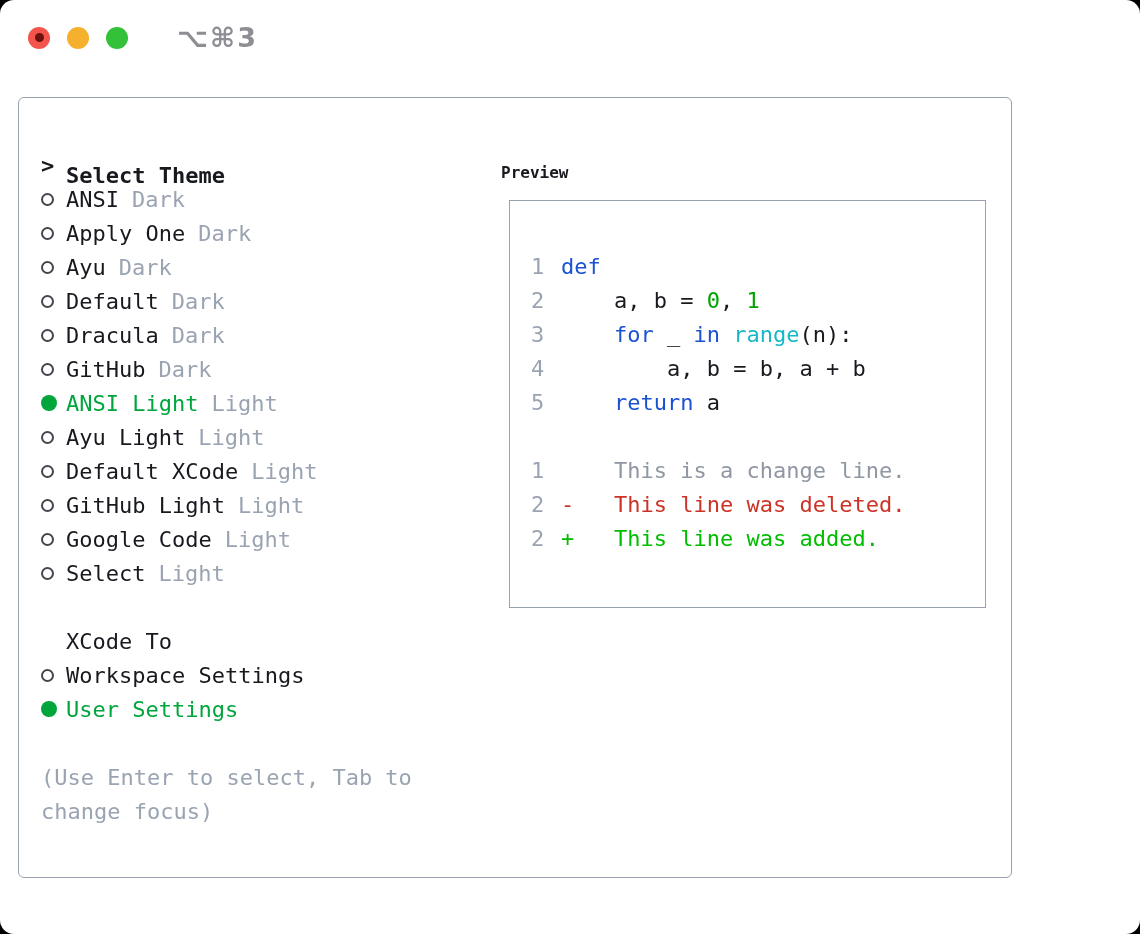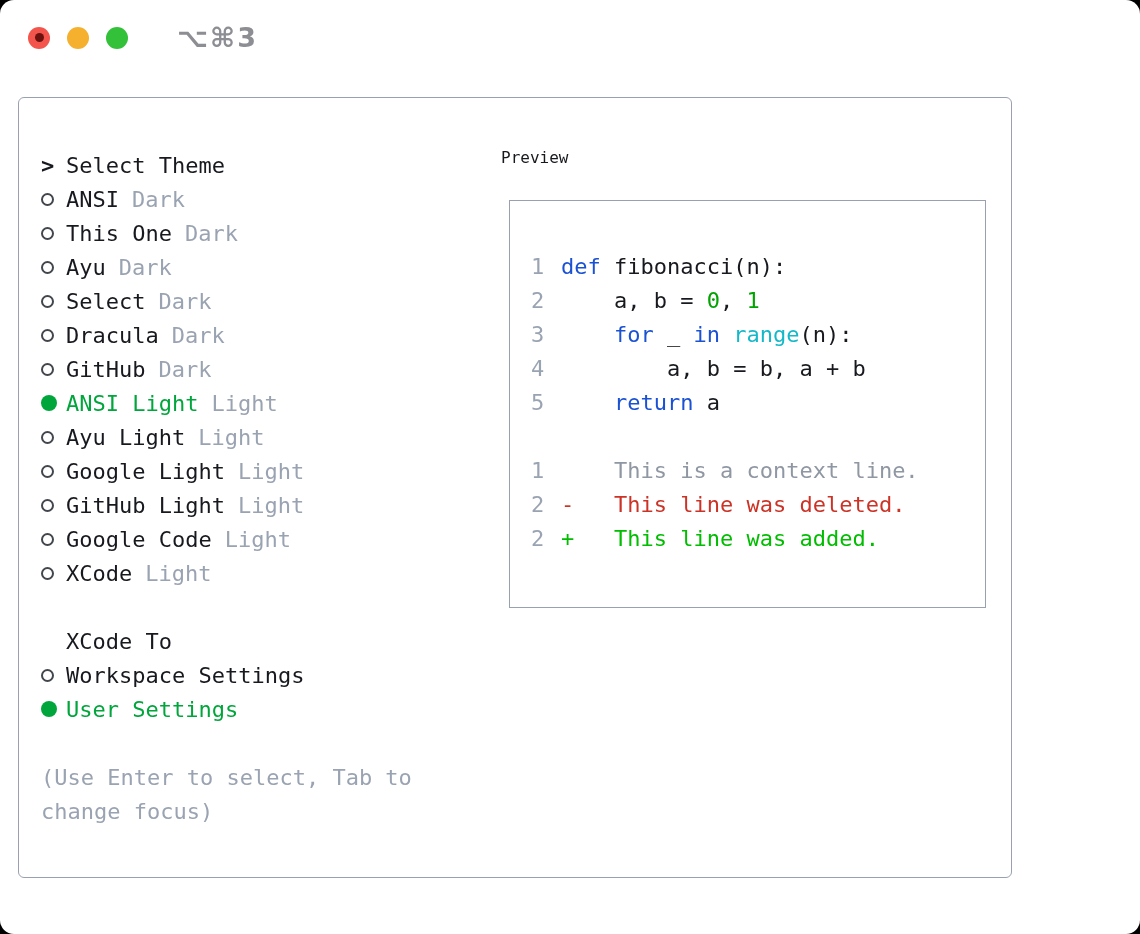--- a/index.html
+++ b/index.html
@@ -53,39 +53,39 @@
     border-radius: 6px;
     padding: 50px 0 0 22px;
     display: flex;
   }
   .left-col { width: 440px; flex: none; }
   .right-col { flex: none; margin-left: 14px; }
 
   .row { height: 34px; display: flex; align-items: center; font-size: 22px; }
   .marker-col { width: 25px; flex: none; display: flex; align-items: center; }
   .gt { font-weight: bold; color: var(--text); }
-  .h-label { font-weight: normal; color: var(--text); white-space: pre; }
+  .h-label { font-weight: bold; color: var(--text); white-space: pre; margin-top: 20px; }
   .radio-off {
     width: 13px; height: 13px; border-radius: 50%;
     border: 2px solid #42464d; background: transparent;
   }
   .radio-on {
     width: 16px; height: 16px; border-radius: 50%;
     background: var(--accent);
   }
   .item-name { white-space: pre; color: var(--text); }
   .item-name.selected { color: var(--accent); }
   .badge { white-space: pre; color: var(--muted); margin-left: 13px; }
   .apply-section { margin-top: 34px; }
   .apply-heading { padding-left: 25px; }
   .hint { margin-top: 34px; color: var(--muted); }
   .hint .row { white-space: pre; text-align: center; }
 
   
-  .preview-heading-row { height: 34px; display: flex; align-items: flex-start; padding-left: 6px; }
+  .preview-heading-row { height: 34px; display: flex; align-items: flex-end; padding-left: 6px; }
   .preview-box {
     margin-top: 18px; margin-left: 14px;
     width: 477px; height: 408px;
     border: 1.5px solid var(--border);
     padding: 48px 0 0 21px;
   }
   .code-row { height: 34px; display: flex; align-items: center; font-size: 22px; }
   .ln { width: 16px; flex: none; margin-right: 14px; color: var(--muted); }
   .seg { white-space: pre; }
   .seg-text    { color: var(--text); }
@@ -125,91 +125,91 @@
             <span class="marker-col">
               <span class="radio-off"></span>
             </span>
             <span class="item-name">ANSI</span>
             <span class="badge">Dark</span>
           </div>
           <div class="row">
             <span class="marker-col">
               <span class="radio-off"></span>
             </span>
-            <span class="item-name">This One</span>
+            <span class="item-name">Apply One</span>
             <span class="badge">Dark</span>
           </div>
           <div class="row">
             <span class="marker-col">
               <span class="radio-off"></span>
             </span>
             <span class="item-name">Ayu</span>
             <span class="badge">Dark</span>
           </div>
           <div class="row">
             <span class="marker-col">
               <span class="radio-off"></span>
             </span>
+            <span class="item-name">Default</span>
+            <span class="badge">Dark</span>
+          </div>
+          <div class="row">
+            <span class="marker-col">
+              <span class="radio-off"></span>
+            </span>
+            <span class="item-name">Dracula</span>
+            <span class="badge">Dark</span>
+          </div>
+          <div class="row">
+            <span class="marker-col">
+              <span class="radio-off"></span>
+            </span>
+            <span class="item-name">GitHub</span>
+            <span class="badge">Dark</span>
+          </div>
+          <div class="row">
+            <span class="marker-col">
+              <span class="radio-on"></span>
+            </span>
+            <span class="item-name selected">ANSI Light</span>
+            <span class="badge">Light</span>
+          </div>
+          <div class="row">
+            <span class="marker-col">
+              <span class="radio-off"></span>
+            </span>
+            <span class="item-name">Ayu Light</span>
+            <span class="badge">Light</span>
+          </div>
+          <div class="row">
+            <span class="marker-col">
+              <span class="radio-off"></span>
+            </span>
+            <span class="item-name">Default XCode</span>
+            <span class="badge">Light</span>
+          </div>
+          <div class="row">
+            <span class="marker-col">
+              <span class="radio-off"></span>
+            </span>
+            <span class="item-name">GitHub Light</span>
+            <span class="badge">Light</span>
+          </div>
+          <div class="row">
+            <span class="marker-col">
+              <span class="radio-off"></span>
+            </span>
+            <span class="item-name">Google Code</span>
+            <span class="badge">Light</span>
+          </div>
+          <div class="row">
+            <span class="marker-col">
+              <span class="radio-off"></span>
+            </span>
             <span class="item-name">Select</span>
-            <span class="badge">Dark</span>
-          </div>
-          <div class="row">
-            <span class="marker-col">
-              <span class="radio-off"></span>
-            </span>
-            <span class="item-name">Dracula</span>
-            <span class="badge">Dark</span>
-          </div>
-          <div class="row">
-            <span class="marker-col">
-              <span class="radio-off"></span>
-            </span>
-            <span class="item-name">GitHub</span>
-            <span class="badge">Dark</span>
-          </div>
-          <div class="row">
-            <span class="marker-col">
-              <span class="radio-on"></span>
-            </span>
-            <span class="item-name selected">ANSI Light</span>
-            <span class="badge">Light</span>
-          </div>
-          <div class="row">
-            <span class="marker-col">
-              <span class="radio-off"></span>
-            </span>
-            <span class="item-name">Ayu Light</span>
-            <span class="badge">Light</span>
-          </div>
-          <div class="row">
-            <span class="marker-col">
-              <span class="radio-off"></span>
-            </span>
-            <span class="item-name">Google Light</span>
-            <span class="badge">Light</span>
-          </div>
-          <div class="row">
-            <span class="marker-col">
-              <span class="radio-off"></span>
-            </span>
-            <span class="item-name">GitHub Light</span>
-            <span class="badge">Light</span>
-          </div>
-          <div class="row">
-            <span class="marker-col">
-              <span class="radio-off"></span>
-            </span>
-            <span class="item-name">Google Code</span>
-            <span class="badge">Light</span>
-          </div>
-          <div class="row">
-            <span class="marker-col">
-              <span class="radio-off"></span>
-            </span>
-            <span class="item-name">XCode</span>
             <span class="badge">Light</span>
           </div>
         </div>
 
       <div class="apply-section">
         <div class="row apply-heading">
           <span class="item-name">XCode To</span>
         </div>
         <div id="apply-list">
             <div class="row">
@@ -234,21 +234,20 @@
     </div>
 
     <div class="right-col">
       <div class="preview-heading-row">
         <span class="h-label">Preview</span>
       </div>
       <div class="preview-box" id="preview-box">
           <div class="code-row">
             <span class="ln">1</span>
             <span class="seg seg-keyword">def</span>
-            <span class="seg seg-text"> fibonacci(n):</span>
           </div>
           <div class="code-row">
             <span class="ln">2</span>
             <span class="seg seg-text">    a, b = </span>
             <span class="seg seg-number">0</span>
             <span class="seg seg-text">, </span>
             <span class="seg seg-number">1</span>
           </div>
           <div class="code-row">
             <span class="ln">3</span>
@@ -266,21 +265,21 @@
           </div>
           <div class="code-row">
             <span class="ln">5</span>
             <span class="seg seg-text">    </span>
             <span class="seg seg-keyword">return</span>
             <span class="seg seg-text"> a</span>
           </div>
           <div class="code-row"></div>
           <div class="code-row">
             <span class="ln">1</span>
-            <span class="seg seg-muted">    This is a context line.</span>
+            <span class="seg seg-muted">    This is a change line.</span>
           </div>
           <div class="code-row">
             <span class="ln">2</span>
             <span class="seg seg-deleted">-   This line was deleted.</span>
           </div>
           <div class="code-row">
             <span class="ln">2</span>
             <span class="seg seg-added">+   This line was added.</span>
           </div>
         </div>

